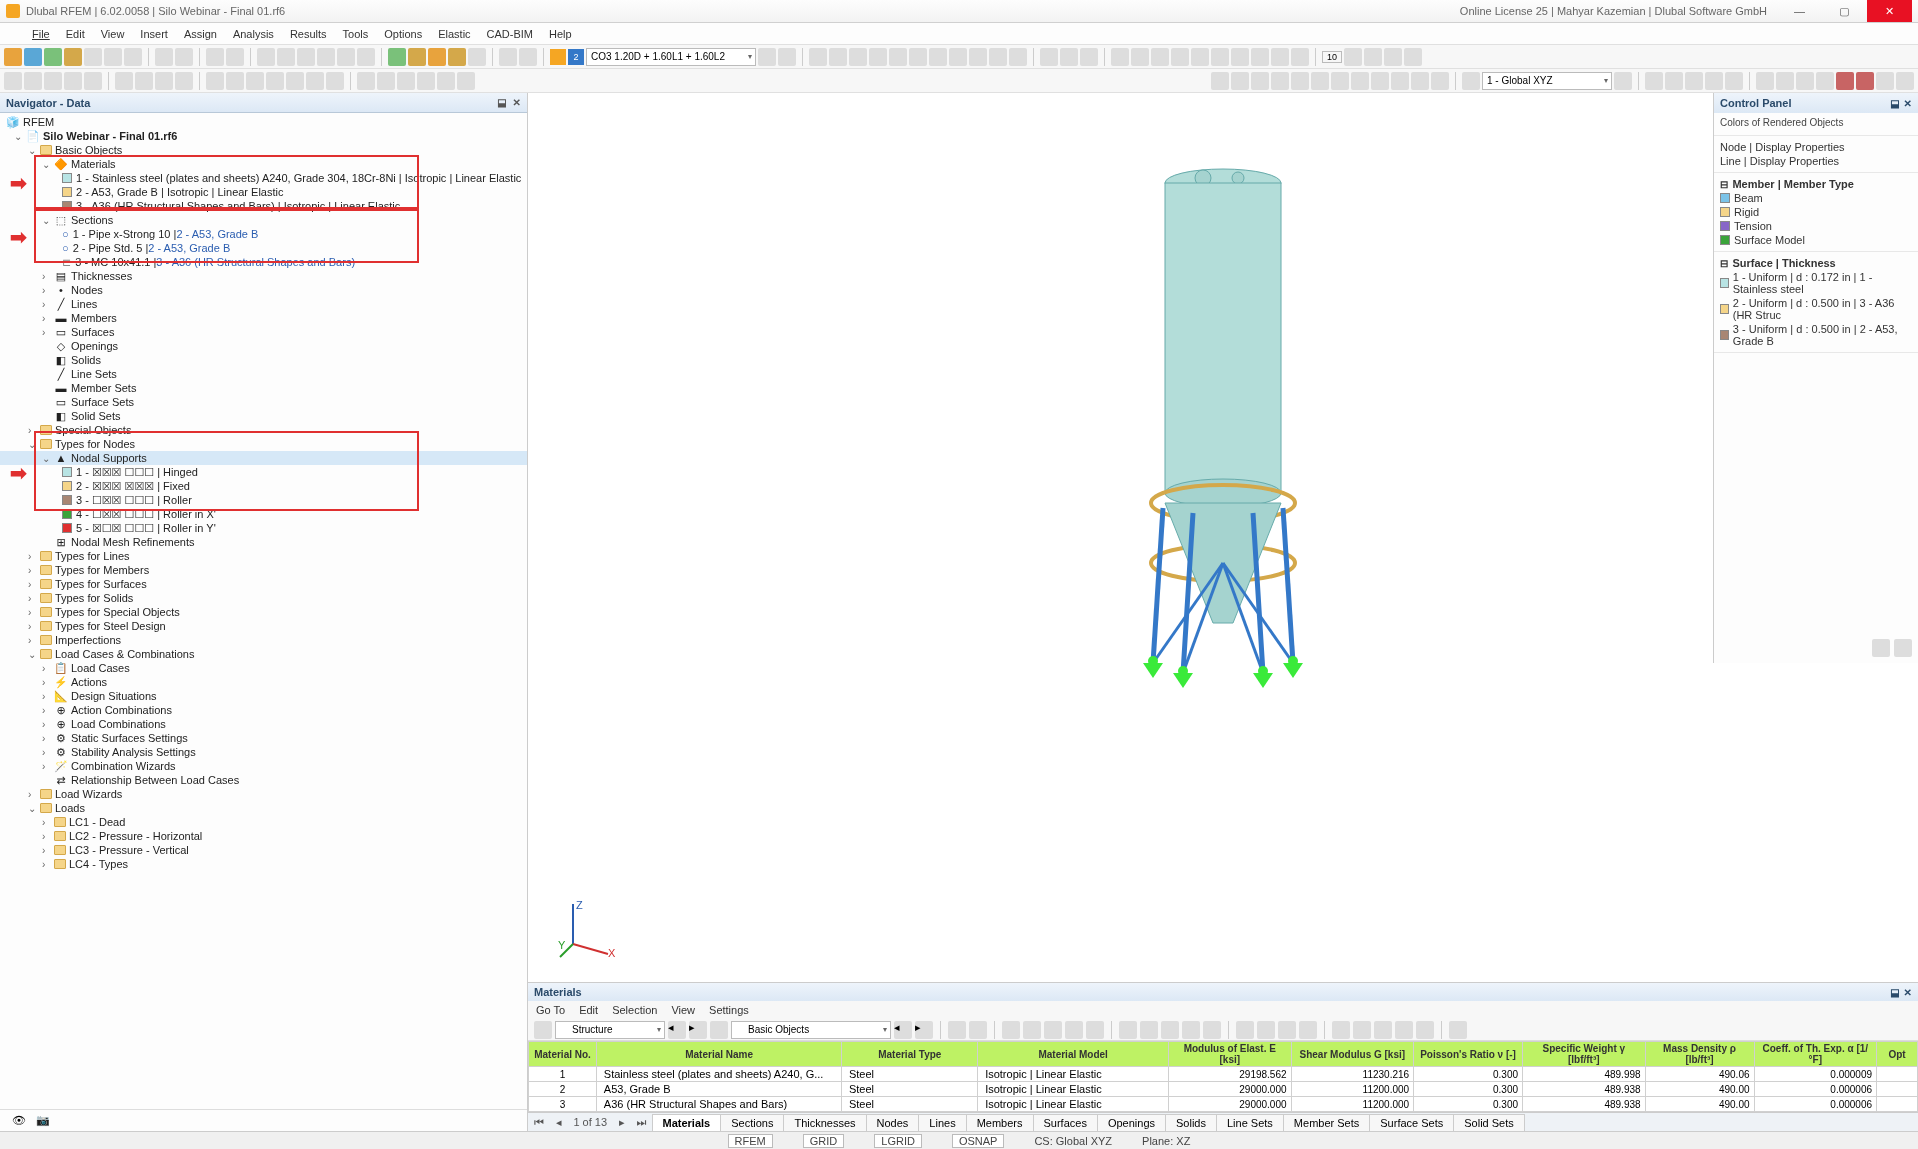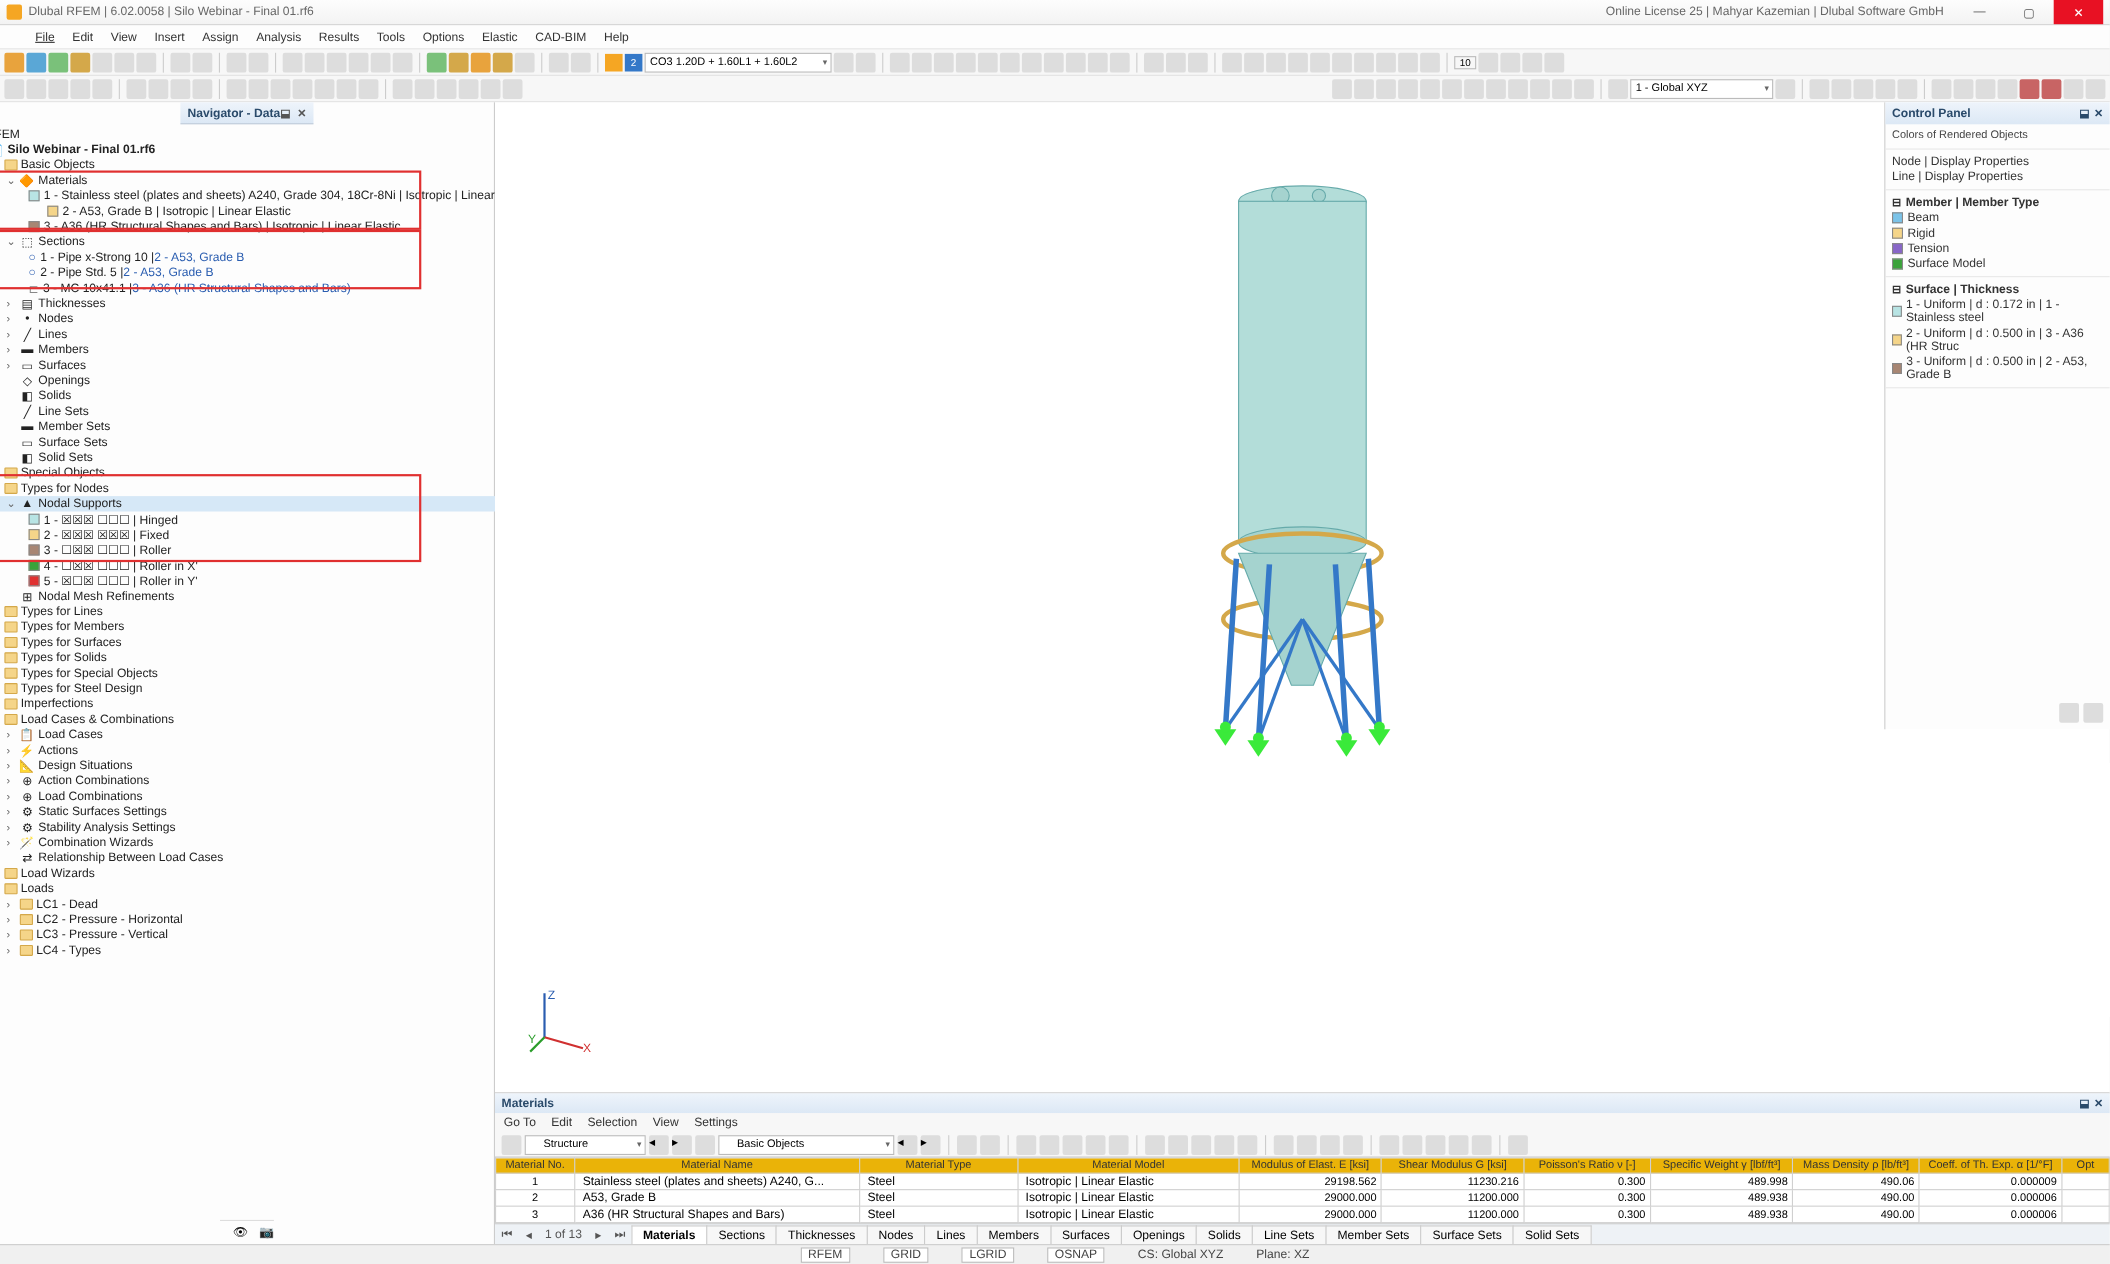--- a/index.html
+++ b/index.html
@@ -23,21 +23,21 @@
 .tbtn.b2 { background: #5aa7d6; }
 .tbtn.b3 { background: #7ac17a; }
 .tbtn.b4 { background: #d4a84a; }
 .tbtn.b5 { background: #c86464; }
 .tsep { width: 1px; height: 18px; background: #ccc; margin: 0 4px; }
 .toolbar .combo { height: 18px; border: 1px solid #bbb; background: #fff; padding: 0 16px 0 4px; font-size: 10px; display: inline-flex; align-items: center; position: relative; }
 .toolbar .combo::after { content: "▾"; position: absolute; right: 3px; font-size: 8px; color: #666; }
 
 .main { display: flex; height: calc(1149px - 23px - 22px - 24px - 24px - 18px); }
 
-.nav-panel { width: 450px; background: #fdfdfd; border-right: 1px solid #ccc; display: flex; flex-direction: column; align-items: center; }
+.nav-panel { width: 528px; background: #fdfdfd; border-right: 1px solid #ccc; display: flex; flex-direction: column; }
 .nav-head { height: 20px; background: linear-gradient(#eef4fb,#dce8f5); border-bottom: 1px solid #b8c8d8; display: flex; align-items: center; padding: 0 6px; font-weight: 600; color: #2a4a6a; }
 .nav-head .spacer { flex: 1; }
 .nav-head .pin { font-size: 10px; color: #555; }
 .nav-tree { flex: 1; overflow: auto; padding: 2px 0; position: relative; }
 .tree-row { display: flex; align-items: center; height: 14px; padding-left: 6px; white-space: nowrap; color: #222; }
 .tree-row .exp { width: 12px; color: #666; font-size: 10px; }
 .tree-row .ico { width: 14px; height: 12px; margin-right: 3px; display: inline-flex; align-items: center; justify-content: center; }
 .tree-row .ico.folder { background: #f5d589; border: 1px solid #d4a84a; border-radius: 1px; width: 12px; height: 10px; }
 .tree-row .swatch { width: 10px; height: 10px; border: 1px solid #888; margin-right: 4px; }
 .tree-row.sel { background: #d6e8f7; }
@@ -53,21 +53,21 @@
 
 .bottom-materials { position: absolute; bottom: 0; left: 0; right: 0; background: #f7f7f7; border-top: 1px solid #ccc; }
 .bm-head { height: 18px; background: linear-gradient(#eef4fb,#dce8f5); display: flex; align-items: center; padding: 0 6px; font-weight: 600; color: #2a4a6a; }
 .bm-menu { height: 18px; display: flex; align-items: center; gap: 14px; padding: 0 8px; background: #f7f7f7; }
 .bm-menu span { color: #333; }
 .bm-toolbar { height: 22px; display: flex; align-items: center; gap: 3px; padding: 0 6px; background: #f7f7f7; border-bottom: 1px solid #ddd; }
 .bm-toolbar .combo { height: 18px; border: 1px solid #bbb; background: #fff; padding: 0 16px 0 16px; font-size: 10px; display: inline-flex; align-items: center; min-width: 110px; position: relative; }
 .bm-toolbar .combo::after { content: "▾"; position: absolute; right: 3px; font-size: 8px; color: #666; }
 .bm-table { width: 100%; border-collapse: collapse; }
 .bm-table th, .bm-table td { border: 1px solid #d0d0d0; padding: 1px 4px; font-size: 10px; background: #fff; text-align: center; }
-.bm-table th { background: #eab308; color: #333; font-weight: normal; }
+.bm-table th { background: #bef264; color: #333; font-weight: bold; }
 .bm-table td.left { text-align: left; }
 .bm-table td.right { text-align: right; }
 .bm-tabs { height: 19px; display: flex; align-items: center; background: #eef2f6; border-top: 1px solid #ccc; }
 .bm-tabs .nav { padding: 0 6px; color: #555; }
 .bm-tabs .tab { padding: 2px 10px; border: 1px solid #ccc; border-bottom: none; background: #f7f7f7; margin-left: -1px; }
 .bm-tabs .tab.active { background: #fff; font-weight: 600; }
 
 .ctrl-panel { position: absolute; top: 0; right: 0; width: 205px; background: #fdfdfd; border-left: 1px solid #ccc; height: 570px; margin-left: 12px; }
 .cp-head { height: 20px; background: linear-gradient(#eef4fb,#dce8f5); display: flex; align-items: center; padding: 0 6px; font-weight: 600; color: #2a4a6a; }
 .cp-section { padding: 4px 6px; border-bottom: 1px solid #e8e8e8; }
@@ -270,21 +270,21 @@
 
     <div class="tree-row" style="padding-left:42px">
           <span class="exp">⌄</span>
           <span class="ico">🔶</span>
           <span>Materials</span>
         </div>
     <div class="tree-row" style="padding-left:62px">
           <span class="swatch" style="background:#b8e4e4"></span>
           <span>1 - Stainless steel (plates and sheets) A240, Grade 304, 18Cr-8Ni | Isotropic | Linear Elastic</span>
         </div>
-    <div class="tree-row" style="padding-left:79px">
+    <div class="tree-row" style="padding-left:62px">
           <span class="swatch" style="background:#f5d589"></span>
           <span>2 - A53, Grade B | Isotropic | Linear Elastic</span>
         </div>
     <div class="tree-row" style="padding-left:62px">
           <span class="swatch" style="background:#a88673"></span>
           <span>3 - A36 (HR Structural Shapes and Bars) | Isotropic | Linear Elastic</span>
         </div>
 
     <div class="annot-box" style="left:34px; top:96px; width:385px; height:54px"></div>
     <div class="annot-arrow" style="left:10px; top:112px">➡</div>

